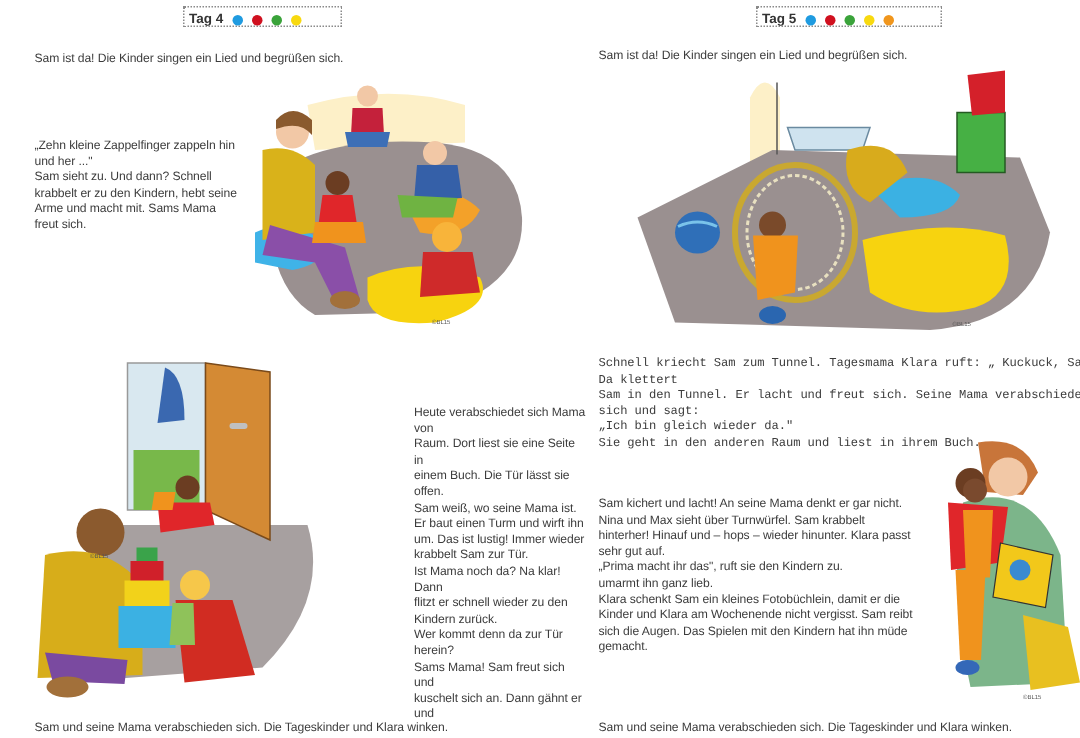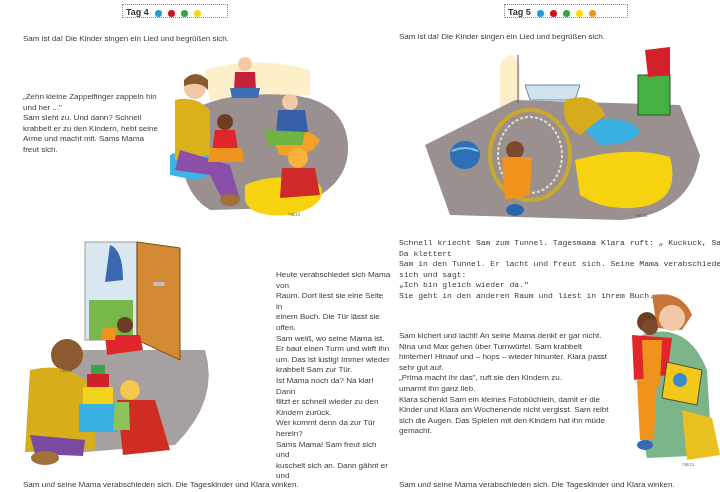--- a/index.html
+++ b/index.html
@@ -145,21 +145,21 @@
 
 <div class="abs txt" style="left:379px; top:238px; width:340px;font-family:Liberation Mono, monospace;">
   <span class="para">Schnell kriecht Sam zum Tunnel. Tagesmama Klara ruft: „ Kuckuck, Sam!" Da klettert</span>
   <span class="para">Sam in den Tunnel. Er lacht und freut sich. Seine Mama verabschiedet sich und sagt:</span>
   <span class="para">„Ich bin gleich wieder da."</span>
   <span class="para">Sie geht in den anderen Raum und liest in ihrem Buch.</span>
 </div>
 
 <div class="abs txt" style="left:379px; top:331px; width:235px;">
   <span class="para">Sam kichert und lacht! An seine Mama denkt er gar nicht.</span>
-  <span class="para">Nina und Max gehen über Turnwürfel. Sam krabbelt</span>
+  <span class="para">Nina und Max sieht über Turnwürfel. Sam krabbelt</span>
   <span class="para">hinterher! Hinauf und – hops – wieder hinunter. Klara passt</span>
   <span class="para">sehr gut auf.</span>
   <span class="para">„Prima macht ihr das", ruft sie den Kindern zu.</span>
   <span class="para">umarmt ihn ganz lieb.</span>
   <span class="para">Klara schenkt Sam ein kleines Fotobüchlein, damit er die</span>
   <span class="para">Kinder und Klara am Wochenende nicht vergisst. Sam reibt</span>
   <span class="para">sich die Augen. Das Spielen mit den Kindern hat ihn müde</span>
   <span class="para">gemacht.</span>
 </div>
 

